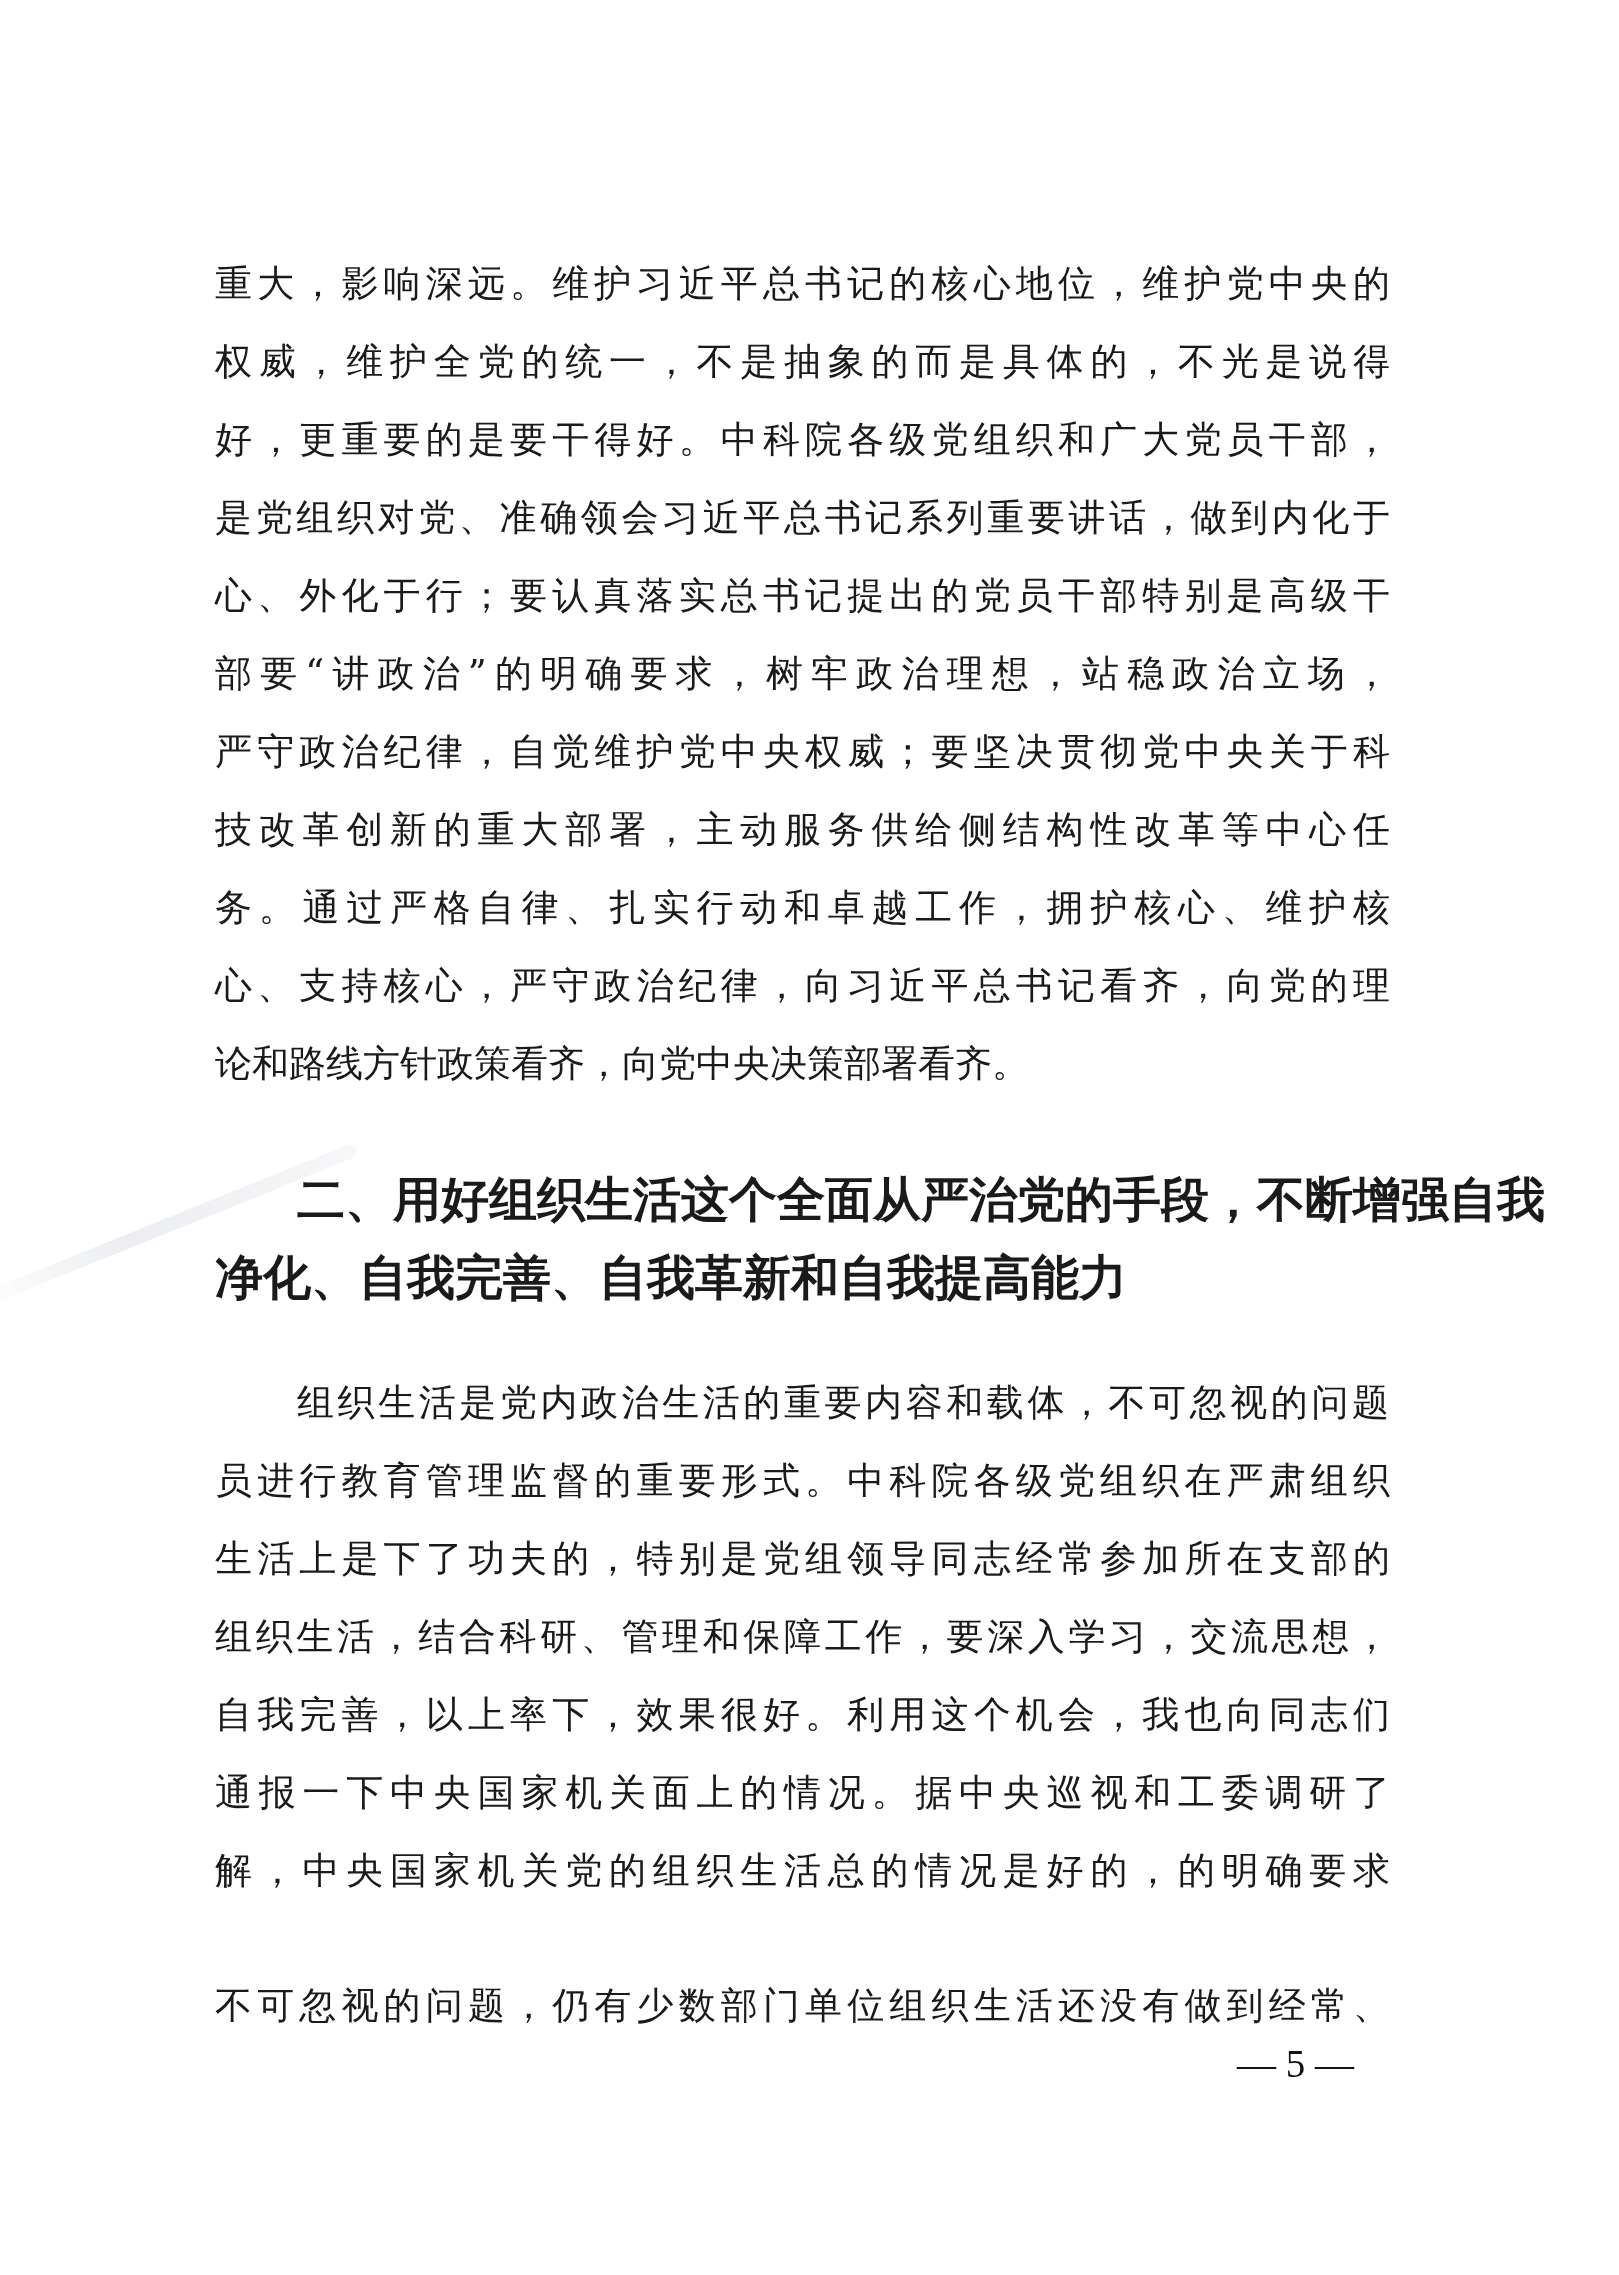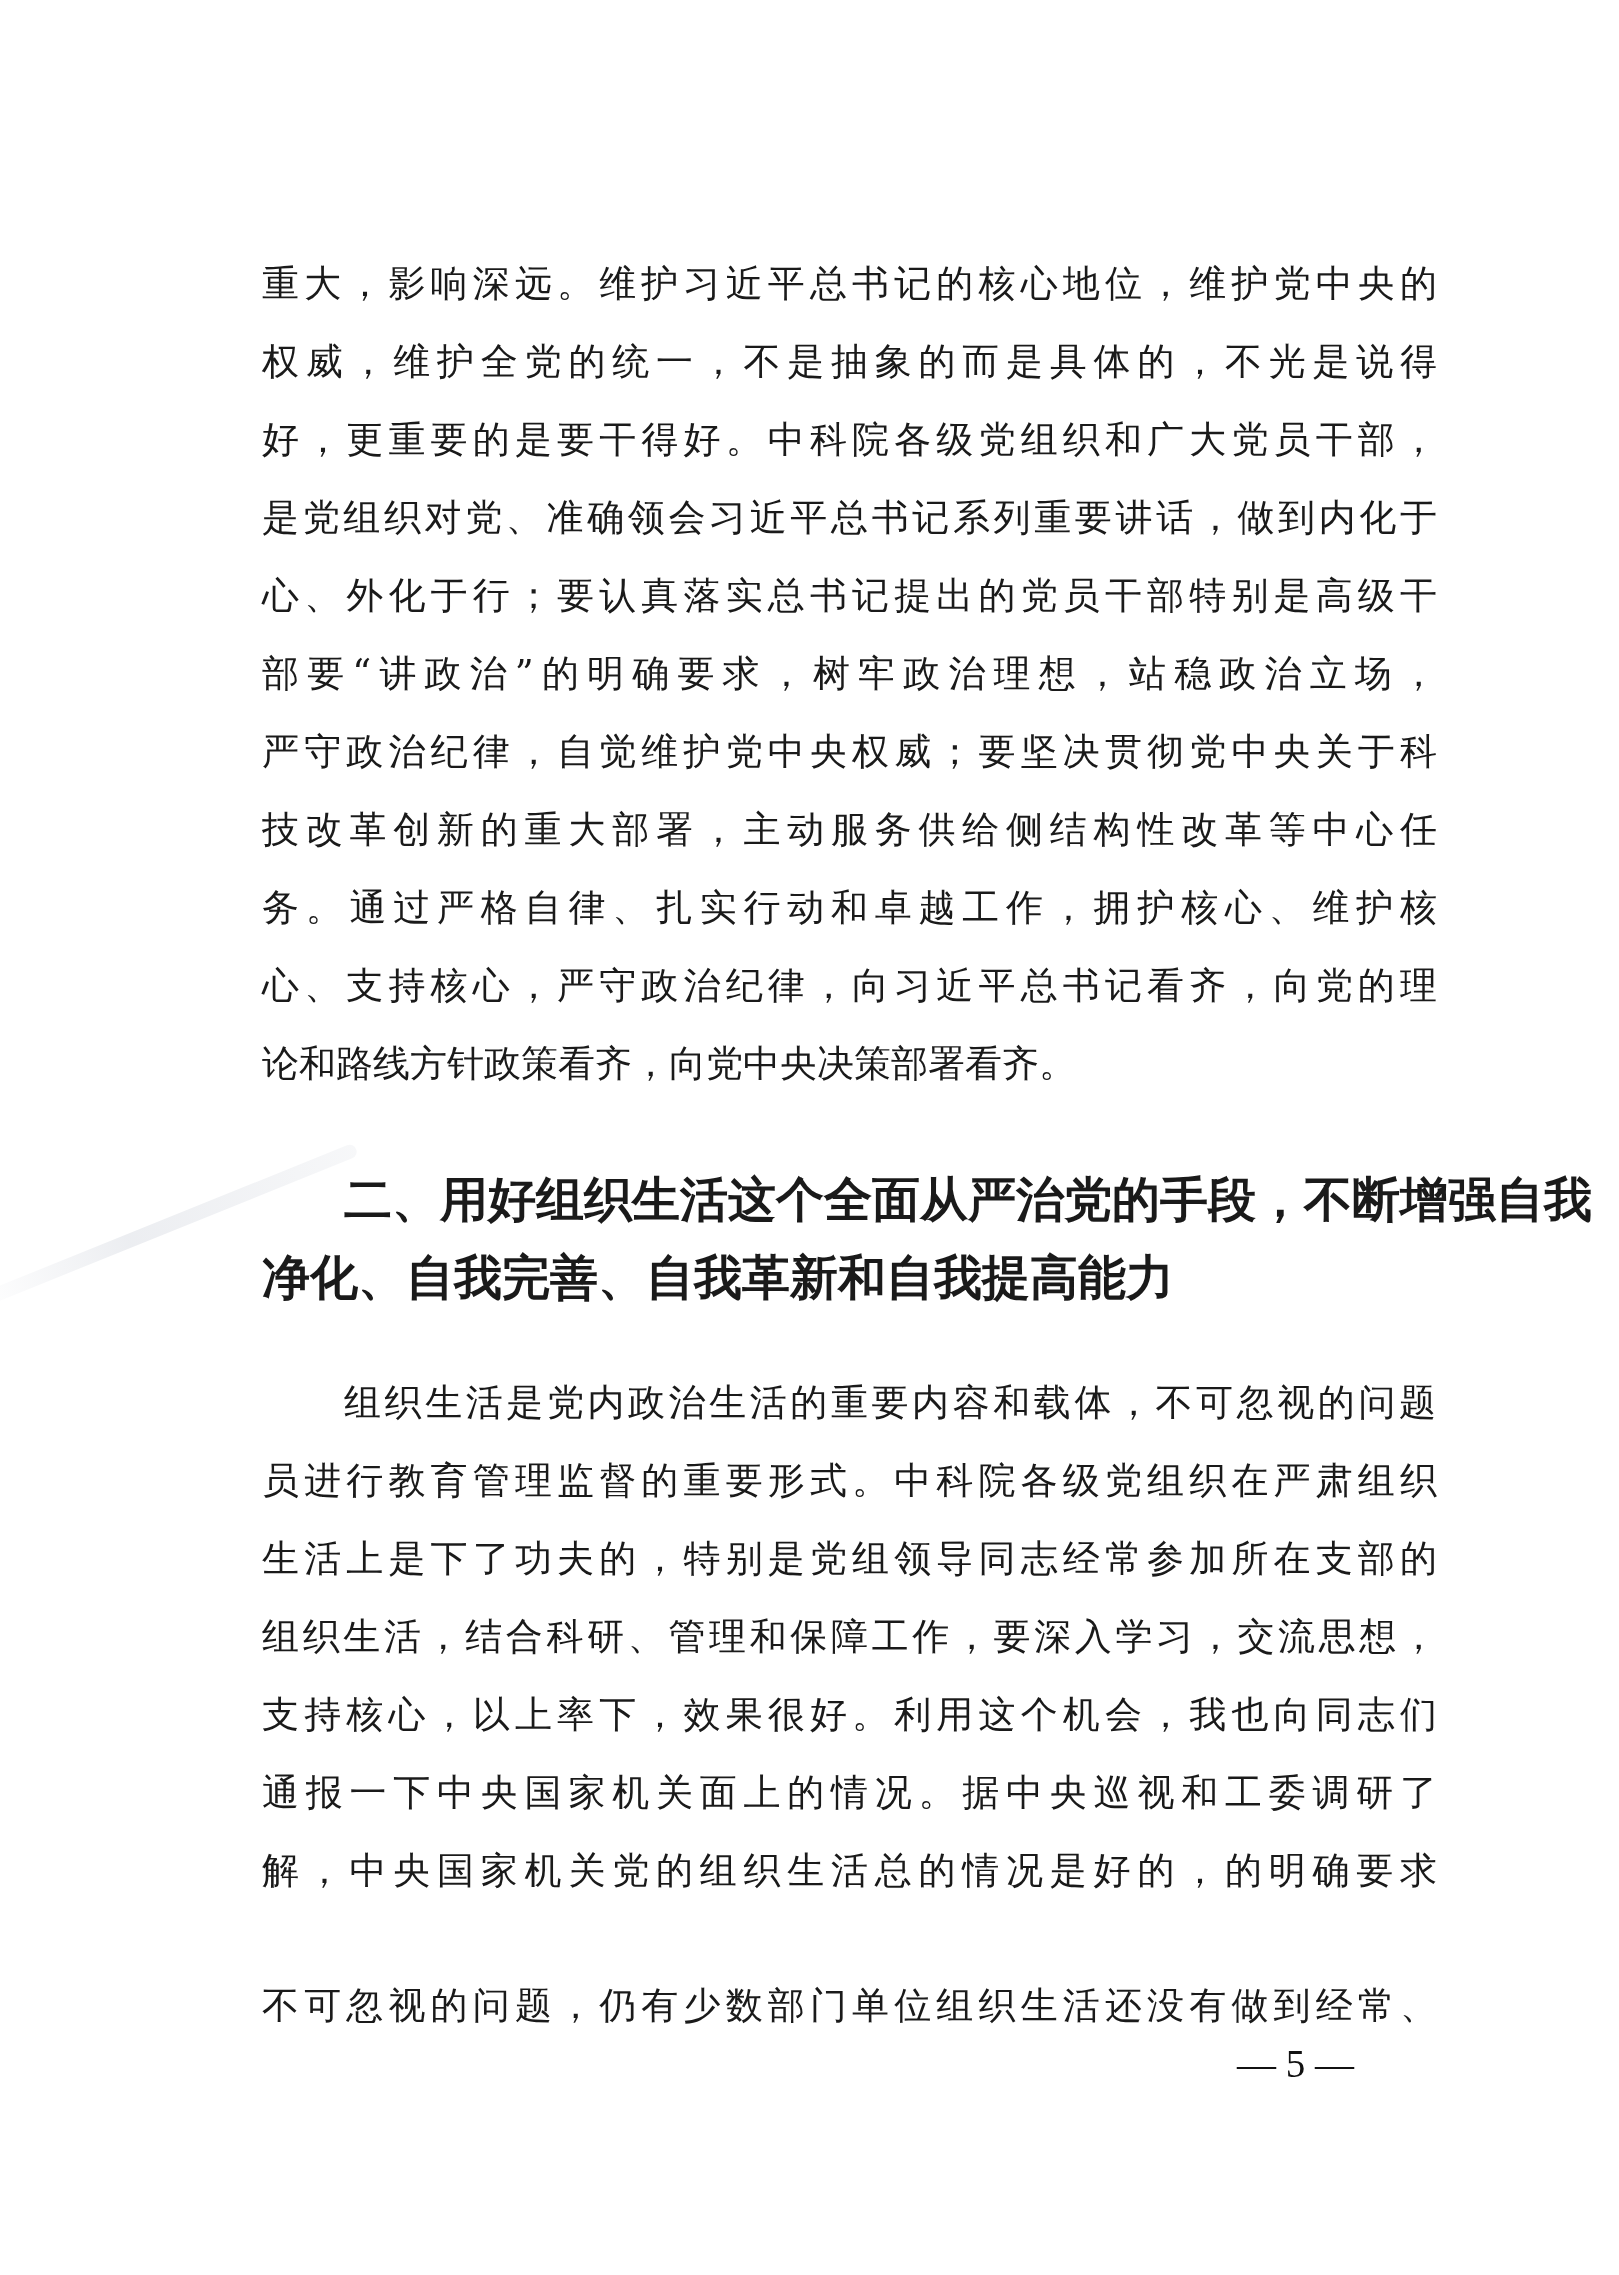--- a/index.html
+++ b/index.html
@@ -23,21 +23,20 @@
     position: absolute;
     left: 215px;
     width: 1175px;
     height: 55px;
     font-size: 37px;
     line-height: 55px;
     letter-spacing: 0;
     text-align: justify;
     text-align-last: justify;
     white-space: nowrap;
-    margin-left: 47px;
   }
   .line.last { text-align-last: left; }
   .line.indent { left: 297px; width: 1092px; }
   .line.heading {
     font-family: "DejaVu Sans", "Liberation Sans", sans-serif;
     font-weight: bold;
     font-size: 48px;
   }
   .page-number {
     position: absolute;
@@ -72,21 +71,21 @@
   <div>
     <div class="line heading indent" style="top:1172px">二、用好组织生活这个全面从严治党的手段，不断增强自我</div>
     <div class="line heading last" style="top:1250px">净化、自我完善、自我革新和自我提高能力</div>
   </div>
 
   <div>
     <div class="line indent" style="top:1375px">组织生活是党内政治生活的重要内容和载体，不可忽视的问题</div>
     <div class="line" style="top:1453px">员进行教育管理监督的重要形式。中科院各级党组织在严肃组织</div>
     <div class="line" style="top:1531px">生活上是下了功夫的，特别是党组领导同志经常参加所在支部的</div>
     <div class="line" style="top:1609px">组织生活，结合科研、管理和保障工作，要深入学习，交流思想，</div>
-    <div class="line" style="top:1687px">支持核心，以上率下，效果很好。利用这个机会，我也向同志们</div>
+    <div class="line" style="top:1687px">自我完善，以上率下，效果很好。利用这个机会，我也向同志们</div>
     <div class="line" style="top:1765px">通报一下中央国家机关面上的情况。据中央巡视和工委调研了</div>
     <div class="line" style="top:1843px">解，中央国家机关党的组织生活总的情况是好的，的明确要求</div>
     <div class="line" style="top:1978px">不可忽视的问题，仍有少数部门单位组织生活还没有做到经常、</div>
   </div>
 
   <div class="page-number">— 5 —</div>
 </div>
 
 
 </body></html>

